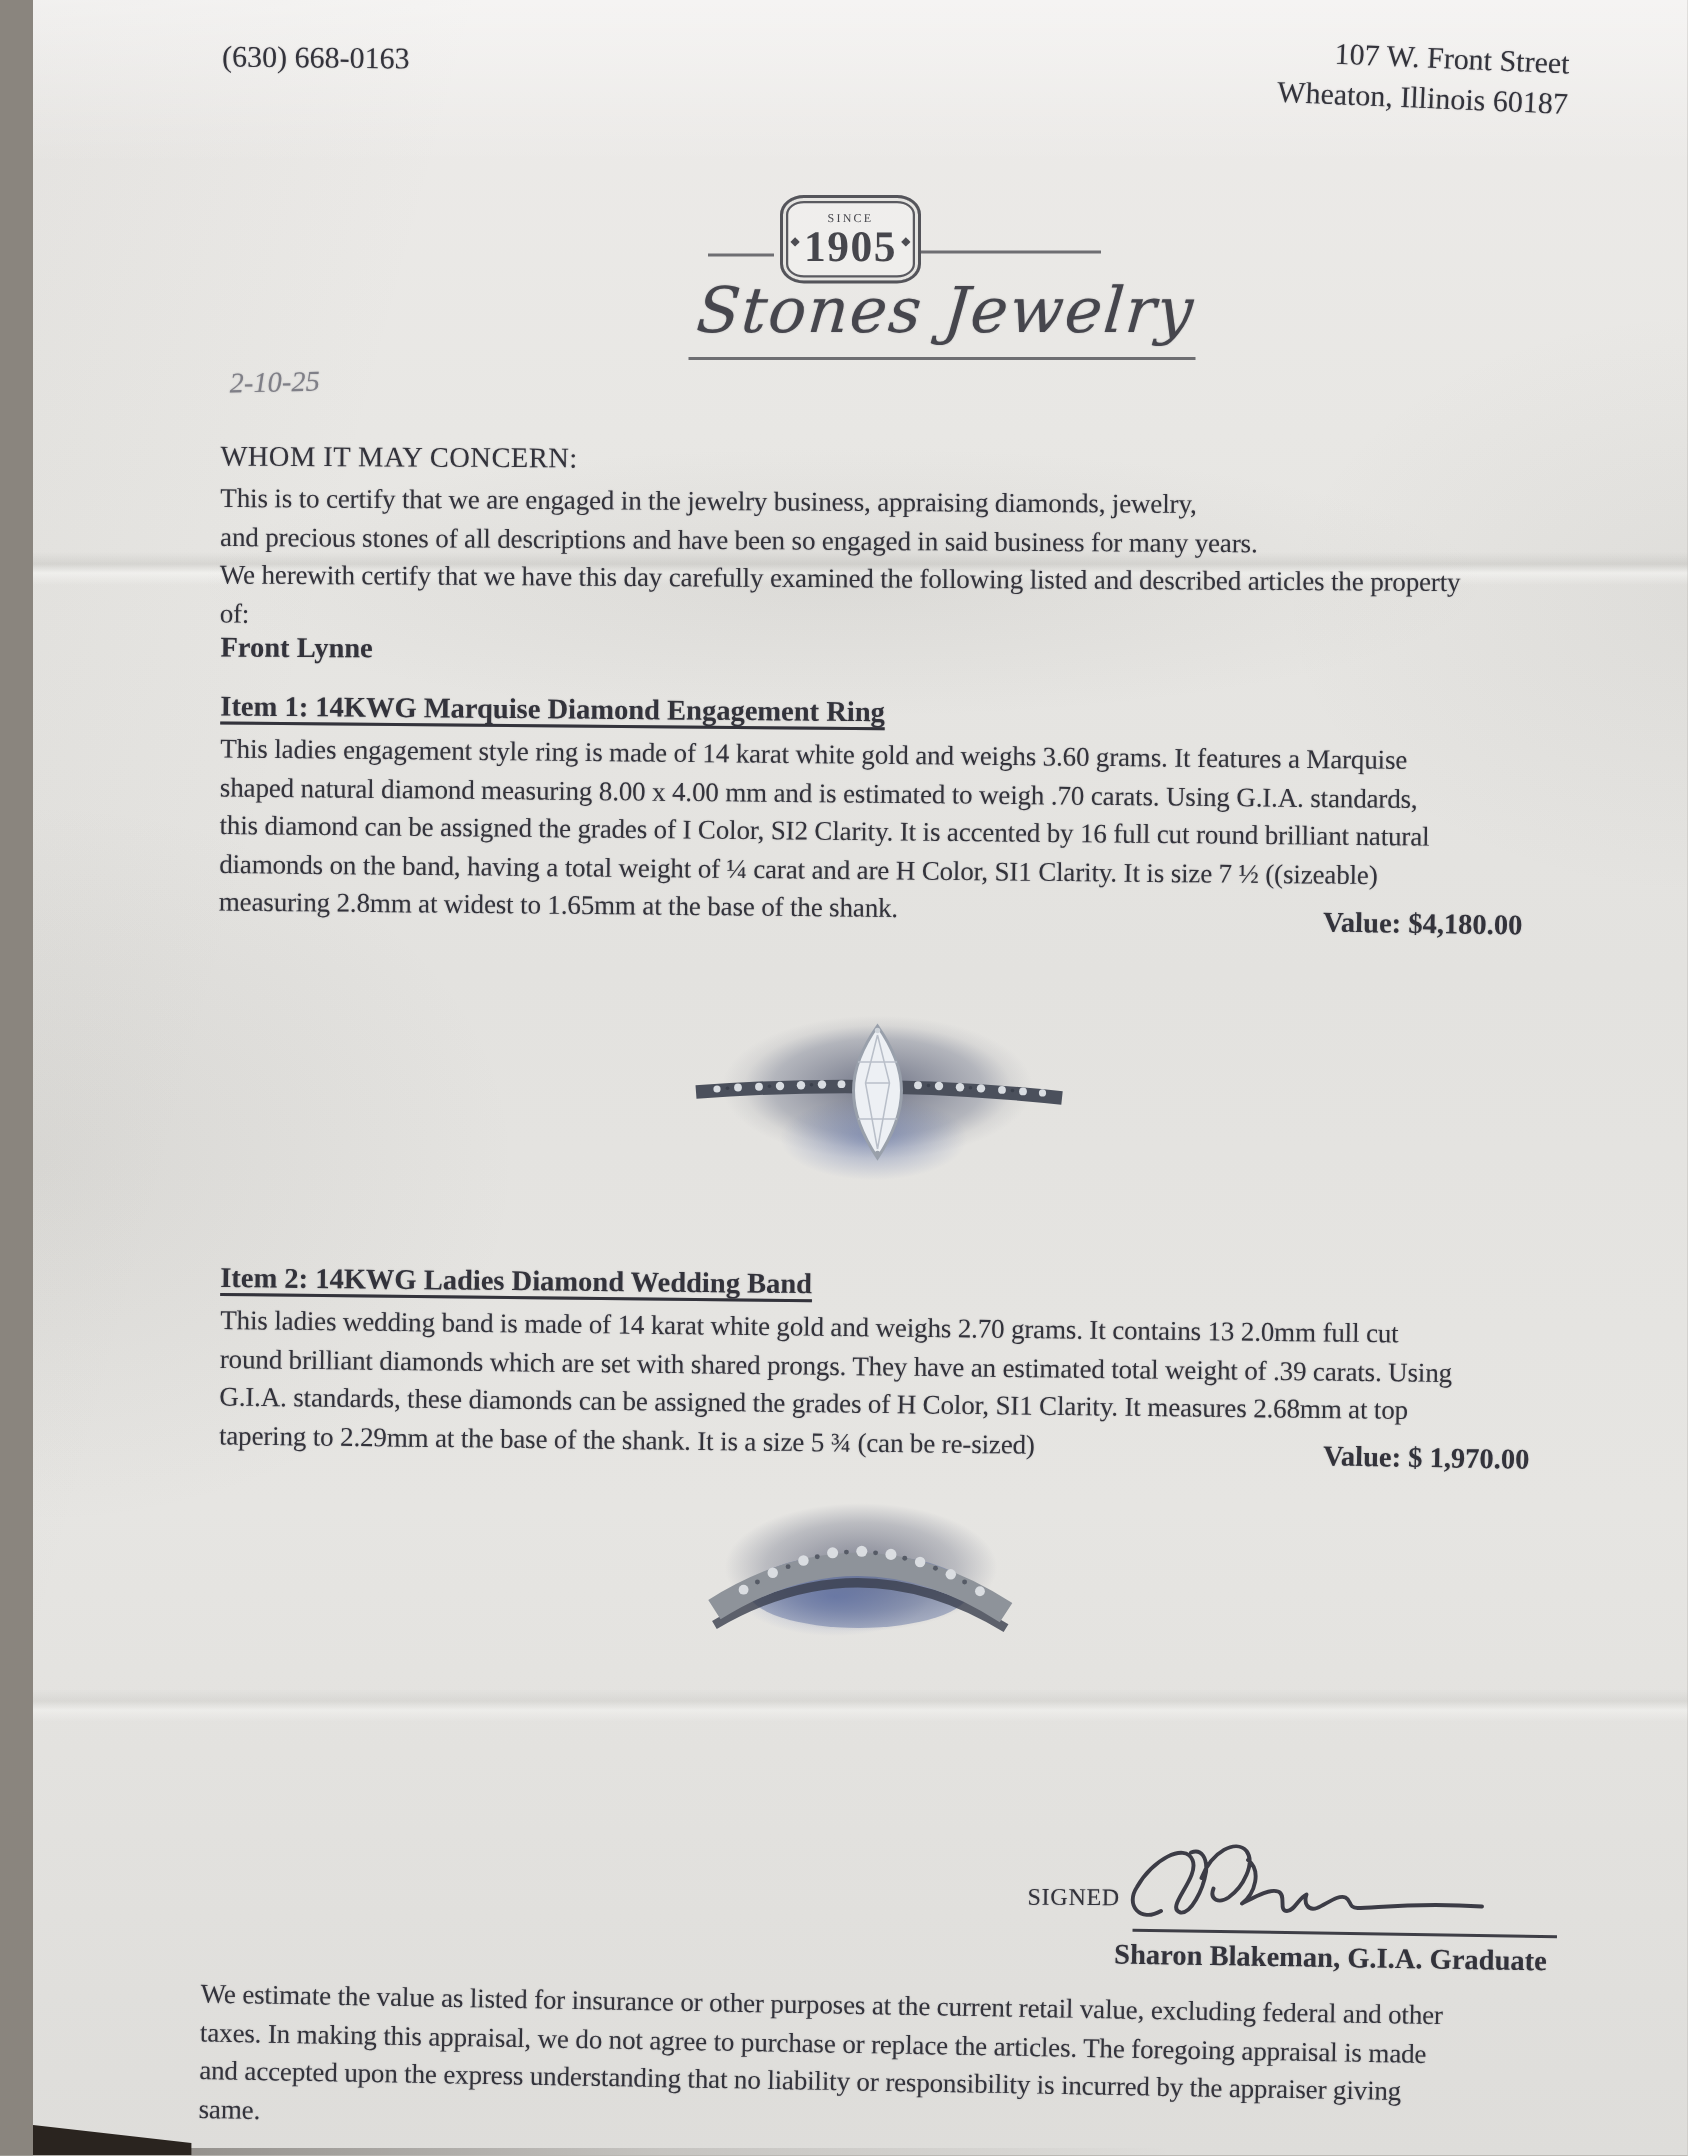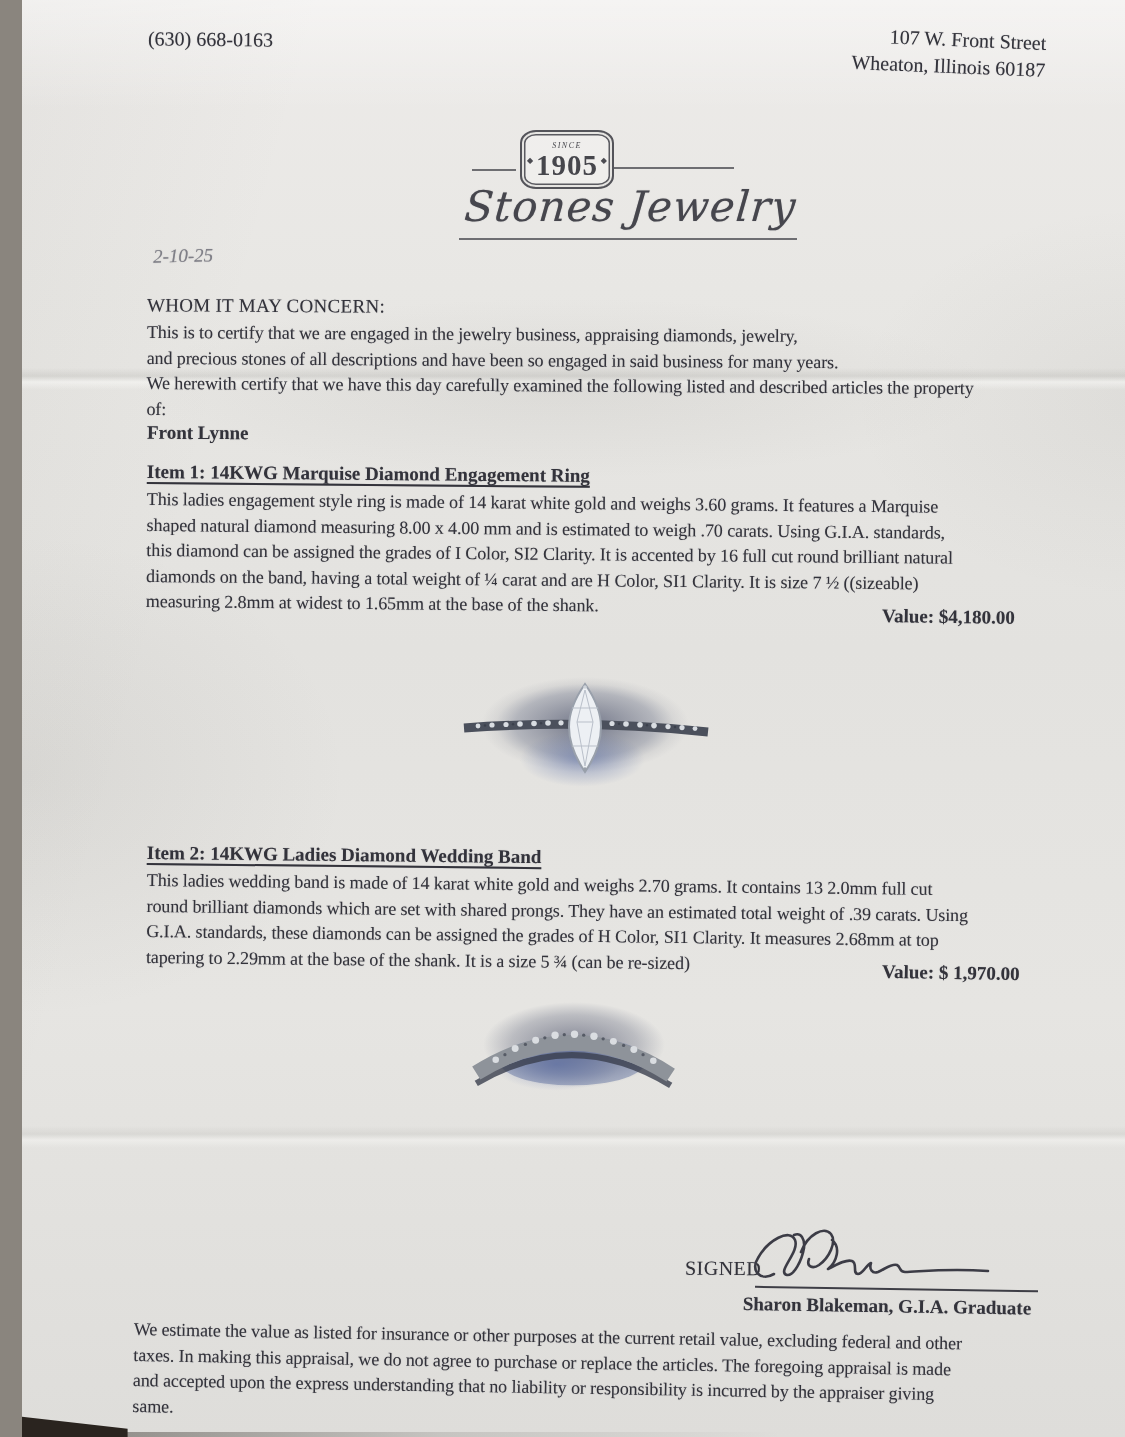--- a/index.html
+++ b/index.html
@@ -33,21 +33,21 @@
   .address { right:100px; top:30px; font-size:20px; text-align:right; line-height:27px; transform:rotate(2.4deg); transform-origin:right top; }
 
   
   .badge {
     left:498px; top:130px; width:90px; height:55px;
     border:2.5px solid #54545a; border-radius:16px / 13px;
     box-shadow: inset 0 0 0 2px #e6e5e2, inset 0 0 0 3.5px #5a5a60;
     display:flex; flex-direction:column; align-items:center; justify-content:center;
     color:#46464c; background:rgba(255,255,255,0.25);
   }
-  .badge .since { font-size:8px; letter-spacing:1.5px; line-height:8px; margin-top:2px;font-style:italic; }
+  .badge .since { font-size:8px; letter-spacing:1.5px; line-height:8px; margin-top:2px; }
   .badge .year { font-size:29px; font-weight:bold; line-height:30px; letter-spacing:1px; }
   .badge-dot { position:absolute; top:24px; font-size:8px; color:#4c4c52; }
   .badge-dot.l { left:5px; } .badge-dot.r { right:5px; }
   .hline { height:2px; background:#6e6e72; }
   .rule-left  { left:450px; top:169px; width:44px; }
   .rule-right { left:592px; top:167px; width:120px; }
   .logo-name {
     left:436px; top:182px; width:345px; text-align:center;
     font-family:"DejaVu Serif", serif; font-style:italic;
     font-size:42px; color:#46464d; letter-spacing:1px; transform:skewX(-5deg);
@@ -79,21 +79,21 @@
   }
   .photo2 {
     left:442px; top:993px; width:220px; height:108px;
     background:
       radial-gradient(ellipse 40% 34% at 42% 66%, rgba(84,104,168,0.50), rgba(84,104,168,0) 72%),
       radial-gradient(ellipse 48% 46% at 50% 48%, rgba(100,104,124,0.78), rgba(128,132,148,0.42) 60%, rgba(200,200,200,0) 86%);
   }
   .photo1 svg, .photo2 svg { width:100%; height:100%; display:block; }
 
   
-  .signed-label { left:663px; top:1257px; font-size:20px; letter-spacing:0.5px; transform:rotate(0.4deg); }
+  .signed-label { left:663px; top:1257px; font-size:16px; letter-spacing:0.5px; transform:rotate(0.4deg); }
   .sig-scrawl { left:722px; top:1218px; width:280px; height:76px; }
   .sig-scrawl svg { width:100%; height:100%; display:block; }
   .sig-line { left:733px; top:1288px; width:283px; height:2px; background:#3e3e46; transform:rotate(0.9deg); }
   .signer { left:721px; top:1293px; font-size:19px; font-weight:bold; transform:rotate(0.9deg); transform-origin:left top; }
 
   .disclaimer { left:112px; top:1317px; width:980px; transform:rotate(1.0deg); transform-origin:left top; }
 
   
   .corner-dark {
     left:0; bottom:0; width:132px; height:26px; background:#2a241f;

